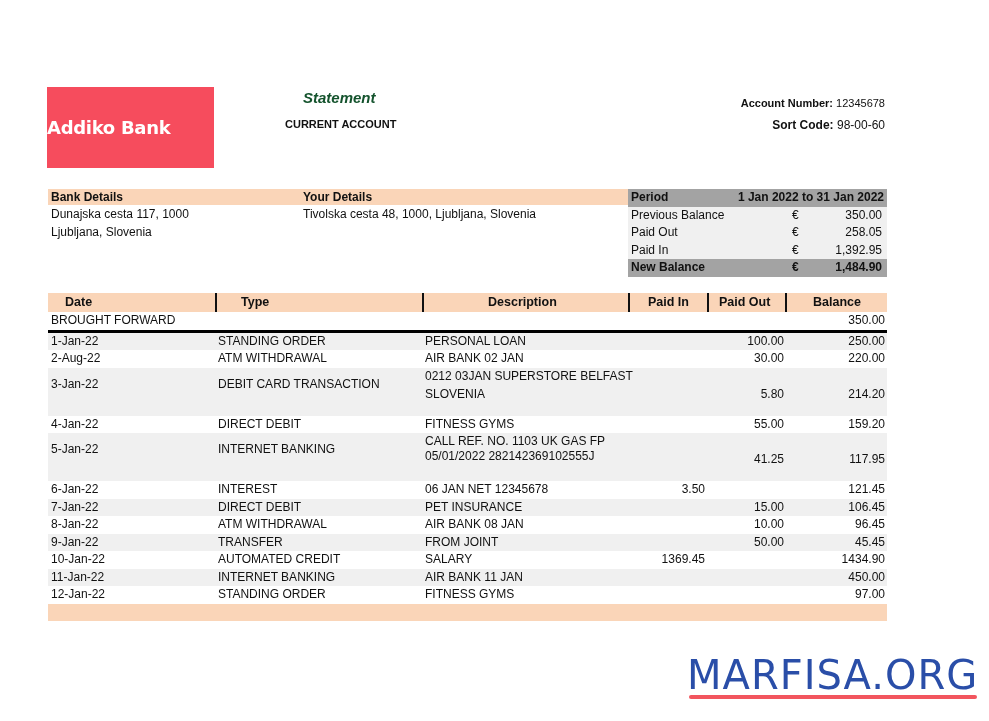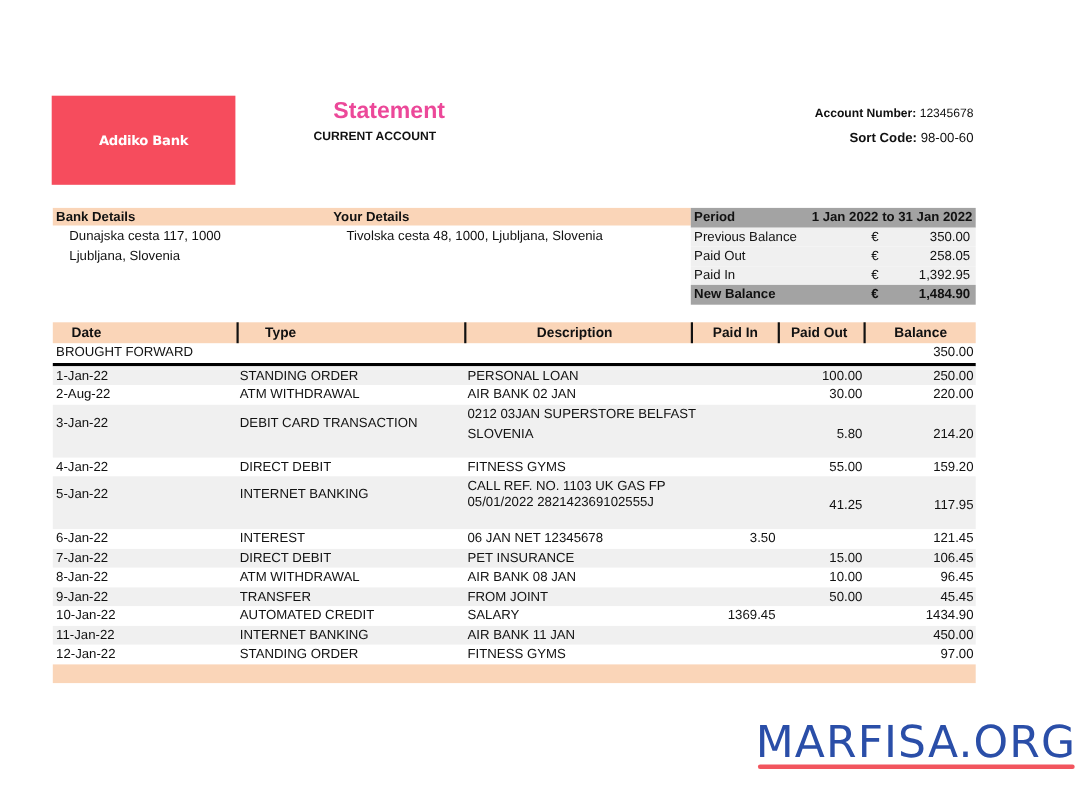--- a/index.html
+++ b/index.html
@@ -1,30 +1,30 @@
 <!DOCTYPE html>
 <html><head>
   <meta charset="utf-8">
   <style>
     html, body { margin: 0; padding: 0; background: #ffffff; }
     body { width: 989px; height: 721px; position: relative; overflow: hidden;
       font-family: "Liberation Sans", sans-serif; color: #111; font-size: 12px; }
     .logo { position: absolute; left: 47px; top: 87px; width: 167px; height: 81px;
-      background: #f64c5d; color: #fff; display: flex; align-items: center; justify-content: center;
-      font-family: "DejaVu Sans", sans-serif; font-weight: bold; font-size: 12px; letter-spacing: -0.3px; }
-    .title { position: absolute; left: 303px; top: 89px; font-size: 21px; font-weight: bold; color: #ec4899; }
+      background: #f64c5d; color: #fff; display: flex; align-items: center; 
+      font-family: "DejaVu Sans", sans-serif; font-weight: bold; font-size: 18px; letter-spacing: -0.3px; }
+    .title { position: absolute; left: 303px; top: 89px; font-size: 15px; font-weight: bold; color: #14532d; font-style: italic; }
     .subtitle { position: absolute; left: 285px; top: 118px; font-size: 11px; font-weight: bold; }
     .acct { position: absolute; right: 104px; top: 96px; text-align: right; font-size: 11px; }
     .acct div { height: 22px; line-height: 14px; }
     .acct .sc { font-size: 12px; }
     .acct b { font-weight: bold; }
 
     .info-hdr { position: absolute; top: 189px; left: 48px; width: 580px; height: 16px; background: #fad5b8; }
     .info-hdr span { position: absolute; top: 1px; font-weight: bold; font-size: 12px; }
-    .info-line { position: absolute; font-size: 12px; margin-left: 12px; }
+    .info-line { position: absolute; font-size: 12px; }
 
     .period { position: absolute; left: 628px; top: 189px; width: 259px; }
     .period .row { height: 17.5px; line-height: 17.5px; position: relative; background: #f0f0f0; font-size: 12px; }
     .period .row.hl { background: #a3a3a3; font-weight: bold; }
     .period .lbl { position: absolute; left: 3px; }
     .period .cur { position: absolute; left: 164px; }
     .period .val { position: absolute; right: 5px; }
 
     .tbl { position: absolute; left: 48px; top: 293px; width: 839px; }
     .thead { height: 19px; background: #fad5b8; position: relative; font-weight: bold; font-size: 12.5px; padding-left: 17px; }

